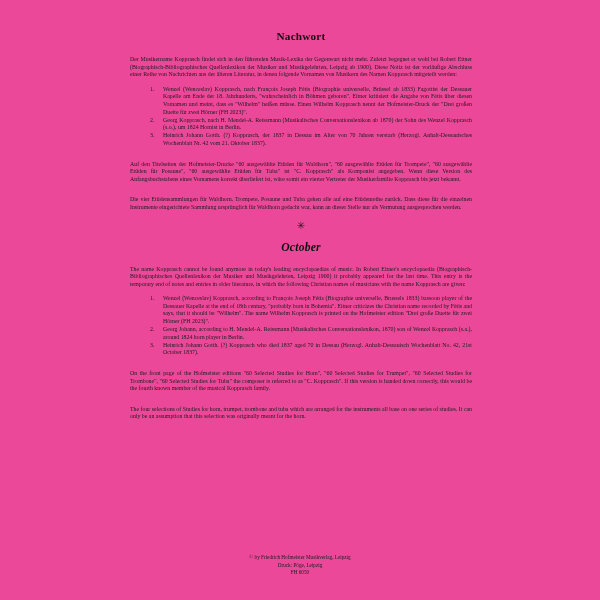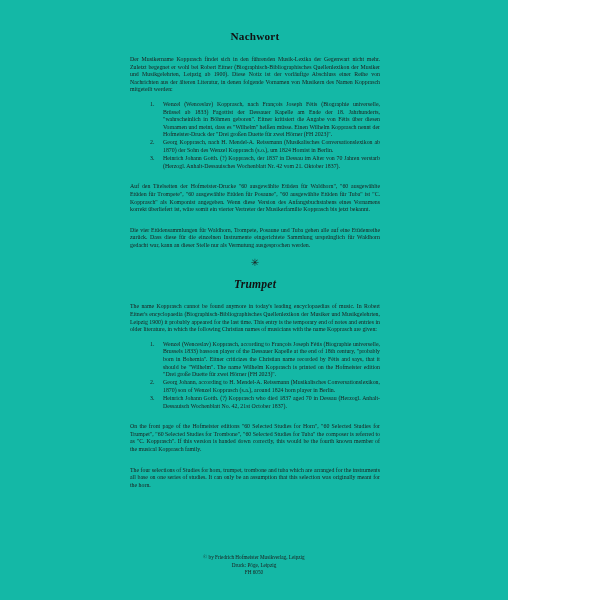--- a/index.html
+++ b/index.html
@@ -9,25 +9,25 @@
   }
   body {
     width: 600px;
     height: 600px;
     overflow: hidden;
     font-family: "Liberation Serif", "DejaVu Serif", serif;
     color: #1a1a1a;
   }
   .page {
     position: relative;
-    width: 508px;
+    width: 600px;
     height: 600px;
     box-sizing: border-box;
     padding: 22px 128px 0 130px;
-    background: #14b8a6;
+    background: #ec4899;
   }
   .doc-title {
     text-align: center;
     font-weight: bold;
     font-size: 11.2px;
     letter-spacing: 0.2px;
     margin: 8px 0 14px 0;
     color: #111;
   }
   .doc-title-en {
@@ -110,21 +110,21 @@
   <div class="gap-sm"></div>
 
   <p class="body-text">Auf den Titelseiten der Hofmeister-Drucke "60 ausgewählte Etüden für Waldhorn", "60 ausgewählte Etüden für Trompete", "60 ausgewählte Etüden für Posaune", "60 ausgewählte Etüden für Tuba" ist "C. Kopprasch" als Komponist angegeben. Wenn diese Version des Anfangsbuchstabens eines Vornamens korrekt überliefert ist, wäre somit ein vierter Vertreter der Musikerfamilie Kopprasch bis jetzt bekannt.</p>
 
   <div class="gap-sm"></div>
 
   <p class="body-text">Die vier Etüdensammlungen für Waldhorn, Trompete, Posaune und Tuba gehen alle auf eine Etüdenreihe zurück. Dass diese für die einzelnen Instrumente eingerichtete Sammlung ursprünglich für Waldhorn gedacht war, kann an dieser Stelle nur als Vermutung ausgesprochen werden.</p>
 
   <div class="sep-star">✳</div>
 
-  <h1 class="doc-title-en">Trumpet</h1>
+  <h1 class="doc-title-en">October</h1>
 
   <p class="body-text">The name Kopprasch cannot be found anymore in today's  leading encyclopaedias of music. In Robert Eitner's encyclopaedia (Biographisch-Bibliographisches Quellenlexikon der Musiker und Musikgelehrten, Leipzig 1900) it probably appeared for the last time. This entry is the temporary end of notes and entries in older literature, in which the following Christian names of musicians with the name Kopprasch are given:</p>
 
   <ol class="num-list">
     <li>Wenzel (Wenceslav) Kopprasch, according to François Joseph Fétis (Biographie universelle, Brussels 1833) bassoon player of the Dessauer Kapelle at the end of 18th century, "probably born in Bohemia". Eitner criticizes the Christian name recorded by Fétis and says, that it should be "Wilhelm". The name Wilhelm Kopprasch is printed on the Hofmeister edition "Drei große Duette für zwei Hörner (FH 2023)".</li>
     <li>Georg Johann, according to H. Mendel-A. Reissmann (Musikalisches Conversationslexikon, 1870) son of Wenzel Kopprasch (s.a.), around 1824 horn player in Berlin.</li>
     <li>Heinrich Johann Gotth. (?) Kopprasch who died 1837 aged 70 in Dessau (Herzogl. Anhalt-Dessauisch Wochenblatt No. 42, 21st October 1837).</li>
   </ol>
 
   <div class="gap-sm"></div>

